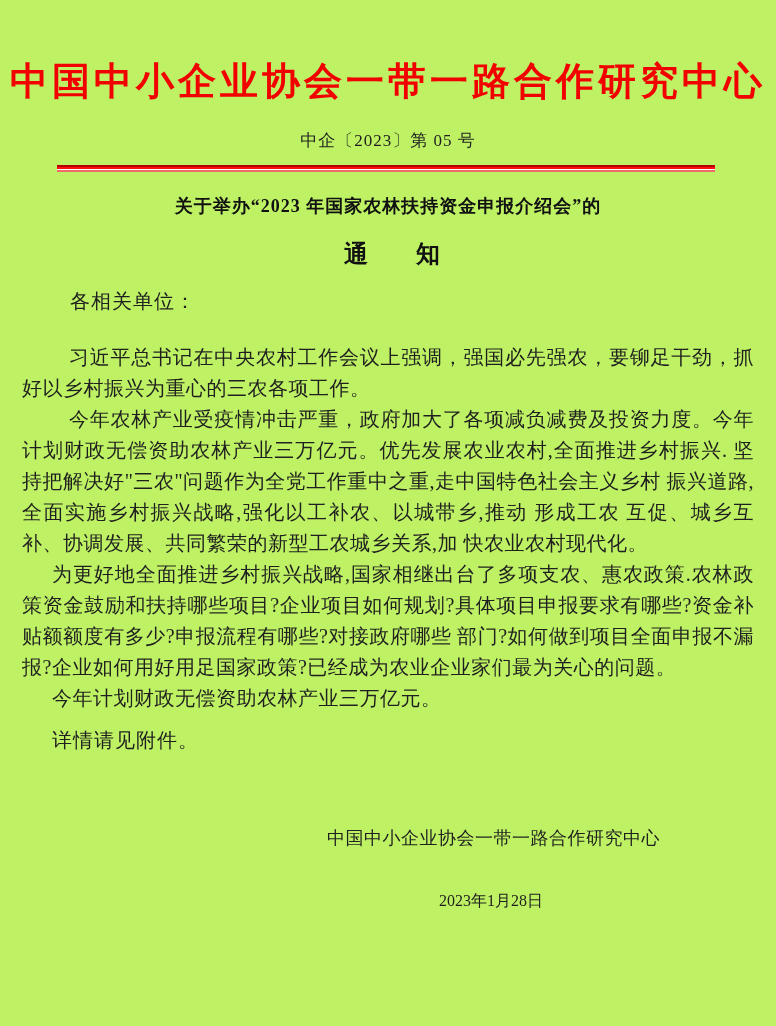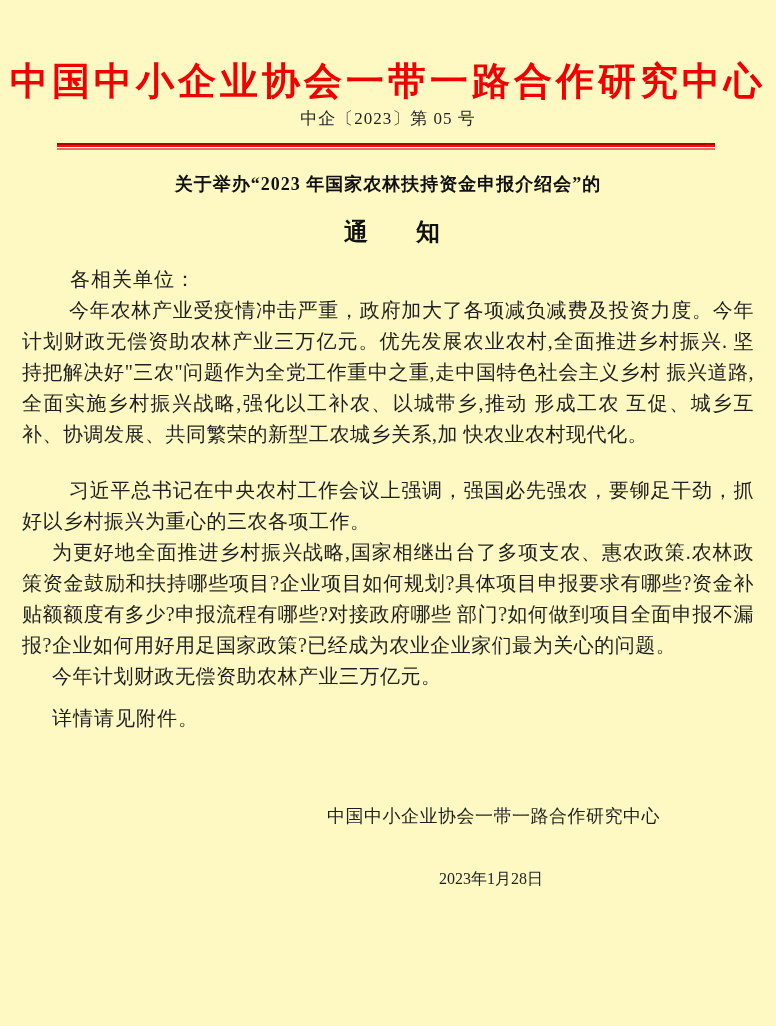--- a/index.html
+++ b/index.html
@@ -2,35 +2,36 @@
 <html><head>
 <meta charset="utf-8">
 <style>
   * { margin: 0; padding: 0; box-sizing: border-box; }
   html, body { background: #ffffff; }
   .page {
     position: relative;
     width: 776px;
     height: 1026px;
     margin: 0 auto;
-    background: #fef9c3;
+    background: #bef264;
     overflow: hidden;
     font-family: "Liberation Serif", "DejaVu Serif", serif;
     color: #1f1f1f;
   }
   .org-name {
     margin-top: 56px;
     text-align: center;
     color: #f20000;
     font-size: 38px;
     font-weight: bold;
     letter-spacing: 4px;
     white-space: nowrap;
   }
   .doc-number {
+    margin-top: 22px;
     text-align: center;
     font-size: 17px;
     letter-spacing: 1px;
     color: #1f1f1f;
   }
   .red-line {
     margin: 13px 61px 0 57px;
     height: 7px;
     background: linear-gradient(
       to bottom,
@@ -106,23 +107,23 @@
   <div class="red-line"></div>
 
   <div class="notice-title">关于举办“2023 年国家农林扶持资金申报介绍会”的</div>
 
   <div class="notice-subtitle">通　　知</div>
 
   <div class="content">
 
     <div class="salutation">各相关单位：</div>
 
+    <p class="para indent-lg first">习近平总书记在中央农村工作会议上强调，强国必先强农，要铆足干劲，抓好以乡村振兴为重心的三农各项工作。</p>
+
     <p class="para indent-lg">今年农林产业受疫情冲击严重，政府加大了各项减负减费及投资力度。今年计划财政无偿资助农林产业三万亿元。优先发展农业农村,全面推进乡村振兴. 坚持把解决好"三农"问题作为全党工作重中之重,走中国特色社会主义乡村 振兴道路,全面实施乡村振兴战略,强化以工补农、以城带乡,推动 形成工农 互促、城乡互补、协调发展、共同繁荣的新型工农城乡关系,加 快农业农村现代化。</p>
-
-    <p class="para indent-lg first">习近平总书记在中央农村工作会议上强调，强国必先强农，要铆足干劲，抓好以乡村振兴为重心的三农各项工作。</p>
 
     <p class="para indent-sm">为更好地全面推进乡村振兴战略,国家相继出台了多项支农、惠农政策.农林政策资金鼓励和扶持哪些项目?企业项目如何规划?具体项目申报要求有哪些?资金补贴额额度有多少?申报流程有哪些?对接政府哪些 部门?如何做到项目全面申报不漏报?企业如何用好用足国家政策?已经成为农业企业家们最为关心的问题。</p>
 
 
     <p class="para indent-sm">今年计划财政无偿资助农林产业三万亿元。</p>
 
     <p class="attachment-note">详情请见附件。</p>
   </div>
 
   <div class="signature">中国中小企业协会一带一路合作研究中心</div>

